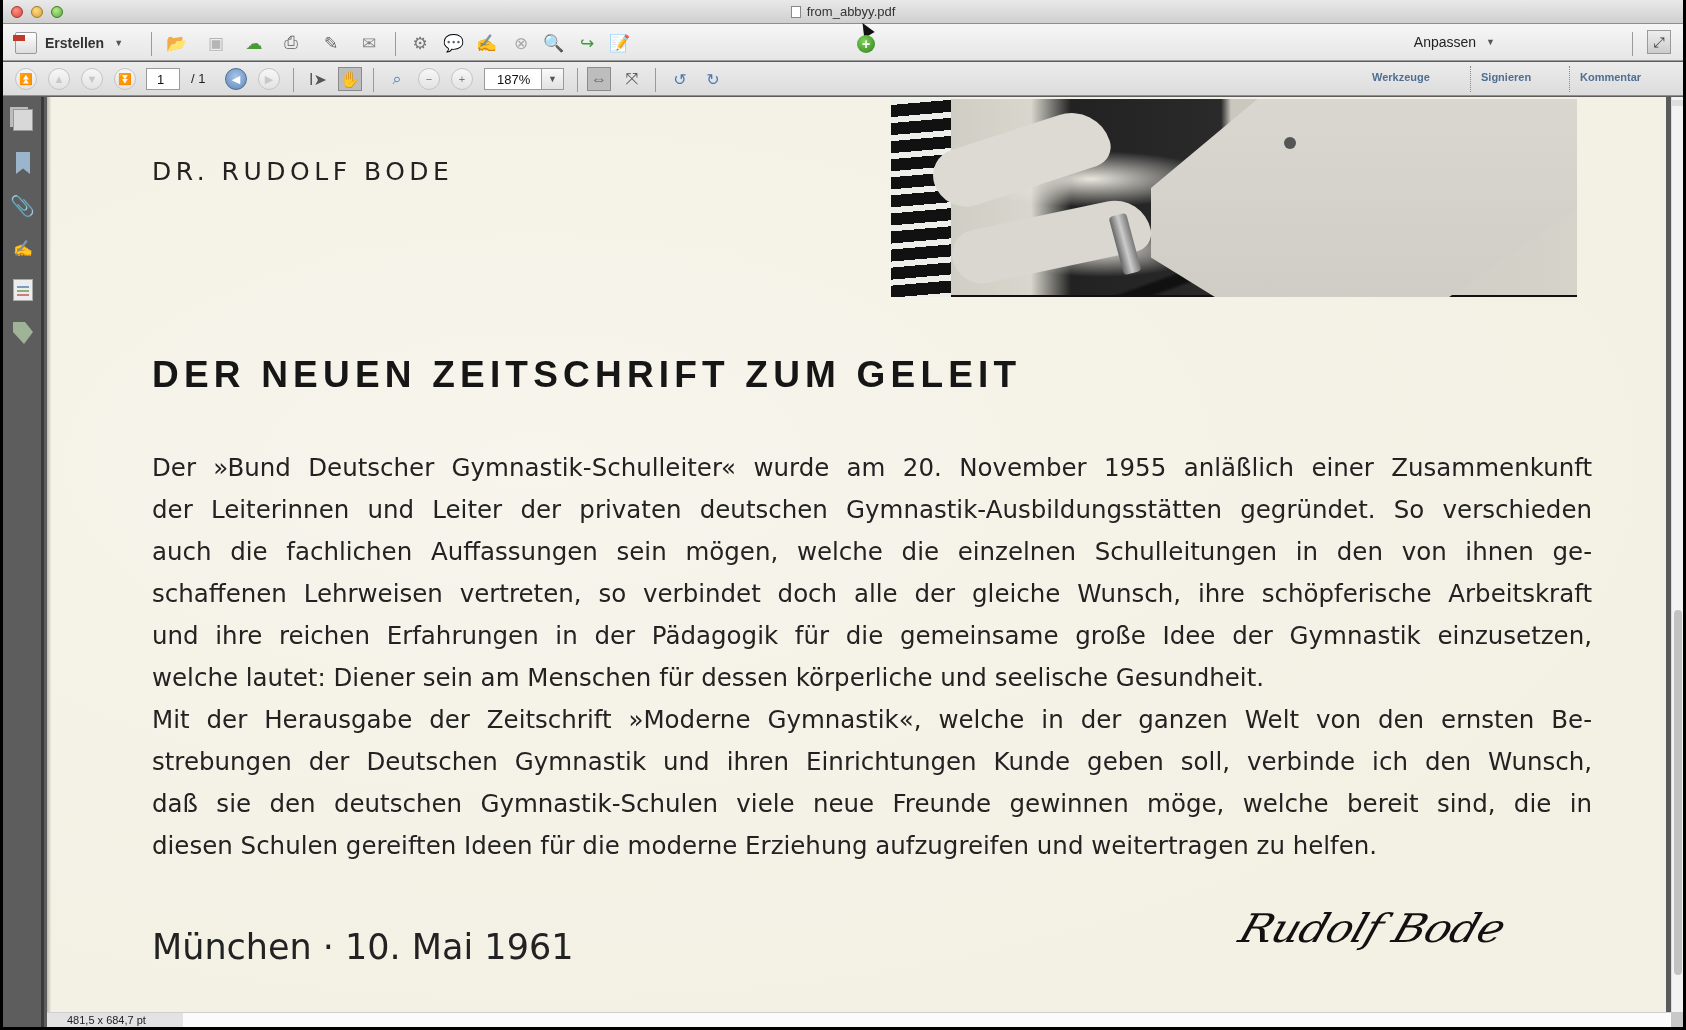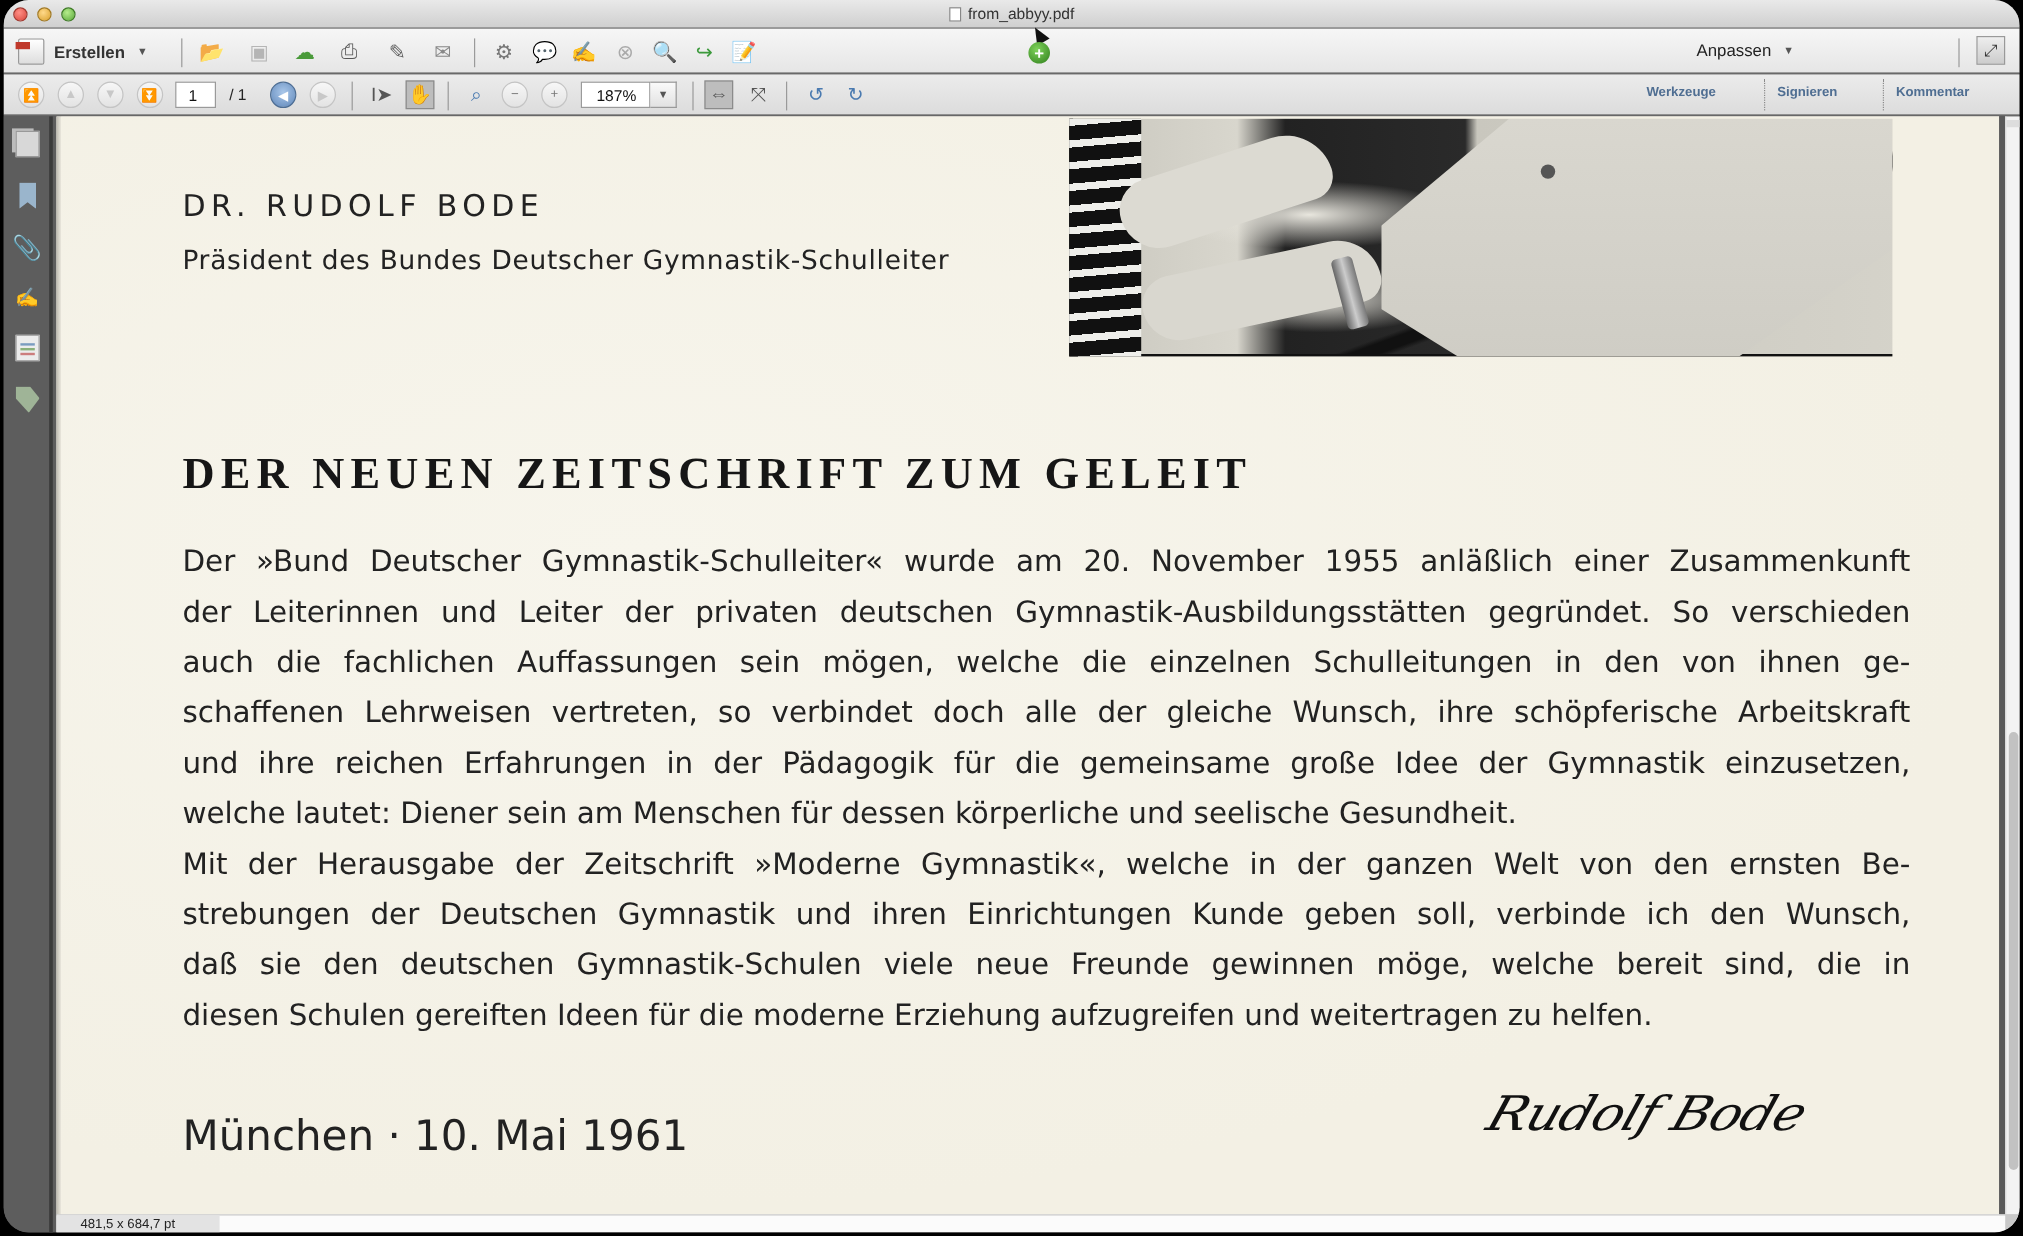--- a/index.html
+++ b/index.html
@@ -1,19 +1,19 @@
 <!DOCTYPE html>
 <html><head>
 <meta charset="utf-8">
 <style>
   * { box-sizing: border-box; margin: 0; padding: 0; }
   html, body { width: 1686px; height: 1030px; overflow: hidden; background: #000; }
   body { position: relative; font-family: "Liberation Sans", sans-serif; }
 
-  .window { position: absolute; left: 3px; top: 0; width: 1680px; height: 1027px; background: #5d5d5d; overflow: hidden; border-radius: 21px; }
+  .window { position: absolute; left: 3px; top: 0; width: 1680px; height: 1027px; background: #5d5d5d; overflow: hidden; }
 
   
   .titlebar { position: absolute; left: 0; top: 0; width: 100%; height: 24px;
     background: linear-gradient(#e9e9e9, #cfcfcf); border-bottom: 1px solid #8e8e8e; }
   .traffic { position: absolute; top: 6px; width: 12px; height: 12px; border-radius: 50%; }
   .traffic.red { left: 8px; background: radial-gradient(circle at 40% 35%, #ff8f86, #d8453b); border: 1px solid #a2382f; }
   .traffic.yellow { left: 28px; background: radial-gradient(circle at 40% 35%, #ffd98a, #d9a02c); border: 1px solid #a37a23; }
   .traffic.green { left: 48px; background: radial-gradient(circle at 40% 35%, #b5ec8c, #5aa83a); border: 1px solid #3f7c27; }
   .title { position: absolute; left: 0; right: 0; top: 4px; text-align: center; font-size: 13px; color: #333; }
   .title .doc-icon { display: inline-block; width: 10px; height: 12px; background: #fff; border: 1px solid #888; vertical-align: -2px; margin-right: 6px; }
@@ -74,21 +74,21 @@
       linear-gradient(90deg, #1a1a1a 0, #1a1a1a 60px, #cfcdc4 60px, #d8d6cd 140px, #222 180px, #2a2a2a 330px, #c9c7be 340px, #d5d3ca 700px);
     border-bottom: 2px solid #111; }
   .photo-keys { position: absolute; left: 0; top: 0; width: 60px; height: 198px;
     background: repeating-linear-gradient(175deg, #eeeeea 0 6px, #111 6px 18px); }
   .photo-hand1 { position: absolute; left: 40px; top: 30px; width: 180px; height: 60px; border-radius: 40px 60px 30px 50px; background: #dcdad2; transform: rotate(-18deg); }
   .photo-hand2 { position: absolute; left: 60px; top: 115px; width: 200px; height: 55px; border-radius: 40px 60px 30px 50px; background: #d9d7cf; transform: rotate(-12deg); }
   .photo-sleeve { position: absolute; left: 260px; top: 0; width: 426px; height: 198px; background: linear-gradient(180deg,#d9d7cf,#cfcdc5); clip-path: polygon(0 45%, 25% 0, 100% 0, 100% 55%, 70% 100%, 15% 100%, 0 80%); }
   .photo-button { position: absolute; left: 393px; top: 38px; width: 12px; height: 12px; border-radius: 50%; background: #555; }
   .photo-watch { position: absolute; left: 225px; top: 115px; width: 18px; height: 60px; background: linear-gradient(90deg,#666,#ccc,#777); transform: rotate(-15deg); border-radius: 4px; }
 
-  .heading { position: absolute; left: 101px; top: 277px; font-family: Liberation Serif, serif; font-weight: bold; font-size: 37px; letter-spacing: 5.2px; color: #161616; }
+  .heading { position: absolute; left: 101px; top: 257px; font-family: Liberation Sans, sans-serif; font-weight: bold; font-size: 37px; letter-spacing: 5.2px; color: #161616; }
 
   .body-text { position: absolute; left: 101px; top: 350px; width: 1440px; font-family: "DejaVu Sans", sans-serif; font-size: 24.5px; color: #222; }
   .line { display: block; height: 42px; line-height: 42px; text-align: justify; text-align-last: justify; white-space: nowrap; }
   .line.last { text-align-last: left; }
 
   .dateline { position: absolute; left: 101px; top: 830px; font-family: "DejaVu Sans", sans-serif; font-size: 35px; color: #222; }
   .signature { position: absolute; left: 1190px; top: 806px; font-family: "DejaVu Serif", serif; font-style: italic; font-size: 44px; color: #111; transform: skewX(-18deg) scaleY(0.9); letter-spacing: -1px; }
 
   
   .rightedge { position: absolute; left: 1663px; top: 97px; width: 5px; height: 915px; background: #5a5a5a; }
@@ -243,21 +243,20 @@
     <div class="nav-ic nav-clip">📎</div>
     <div class="nav-ic nav-sign">✍</div>
     <div class="nav-ic nav-doc"></div>
     <div class="nav-ic nav-tag"></div>
   </div>
 
   <div class="docarea">
     <div class="page-edge"></div>
     <div class="page">
       <div class="author-name">DR. RUDOLF BODE</div>
-      <div class="author-role">Präsident des Bundes Deutscher Gymnastik-Schulleiter</div>
 
       <div class="photo">
         <div class="photo-keys"></div>
         <div class="photo-sleeve"></div>
         <div class="photo-hand1"></div>
         <div class="photo-hand2"></div>
         <div class="photo-watch"></div>
         <div class="photo-button"></div>
       </div>
 

